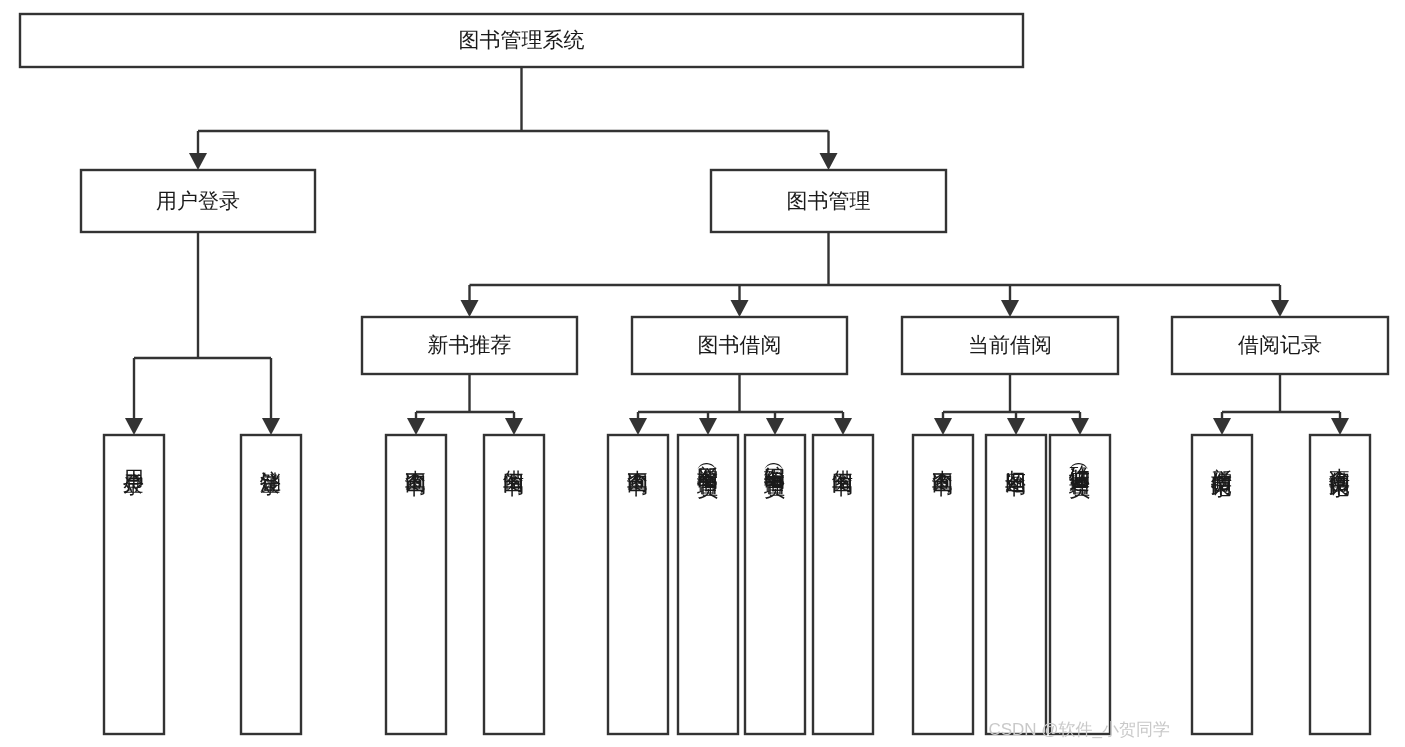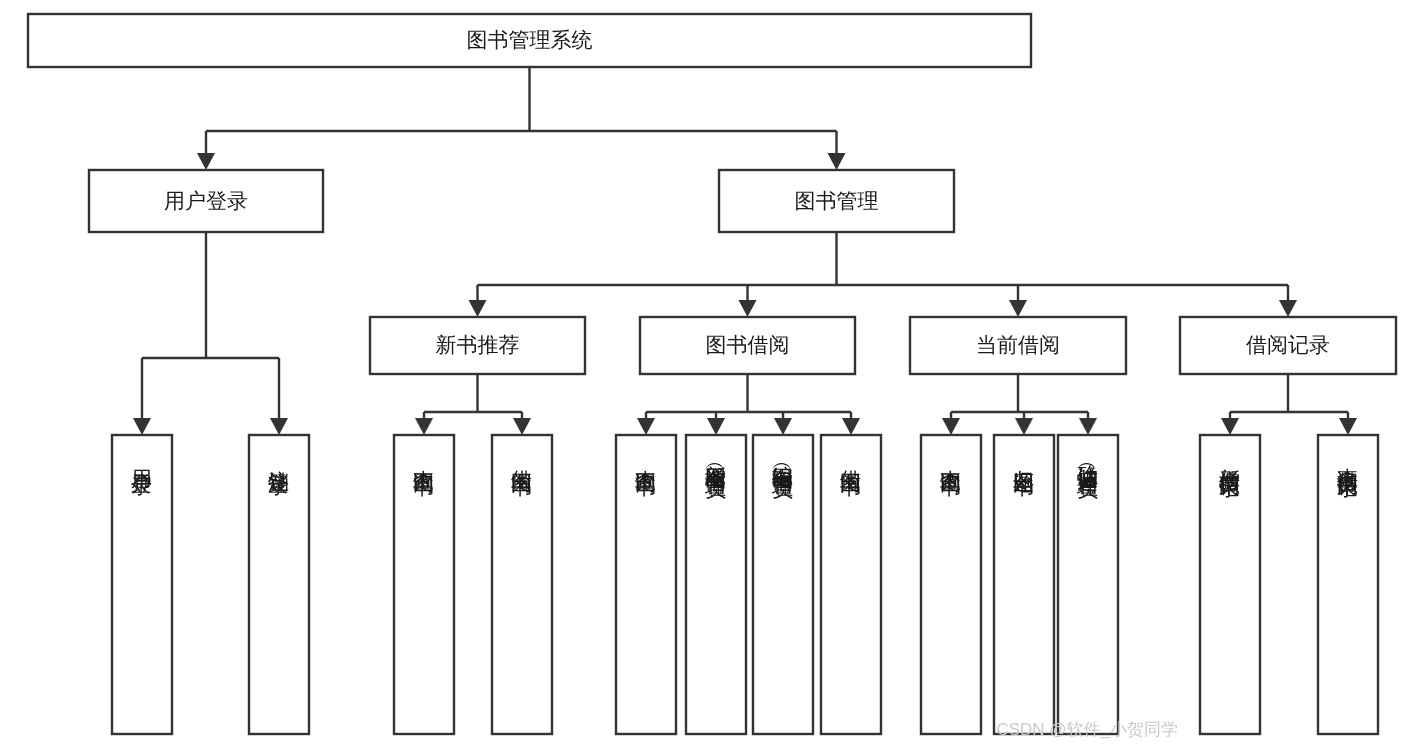--- a/index.html
+++ b/index.html
@@ -1,21 +1,21 @@
 <!DOCTYPE html>
 <html><head>
 <meta charset="utf-8">
 <style>
   html,body{margin:0;padding:0;background:#ffffff;}
   body{
     width:1405px;height:747px;
     font-family:"Liberation Sans","DejaVu Sans",sans-serif;
     overflow:hidden;position:relative;
   }
-  #chart-root{position:absolute;left:8px;top:0;width:1178px;height:747px;text-align:right;}
+  #chart-root{position:absolute;left:0;top:0;width:1178px;height:747px;text-align:right;}
   .node-box{
     fill:#ffffff;stroke:#333333;stroke-width:2.4;
   }
   .node-label-h{
     font-size:21px;fill:#1a1a1a;
     text-anchor:middle;dominant-baseline:middle;
     font-family:"Liberation Sans","DejaVu Sans",sans-serif;
   }
   .node-label-v{
     font-size:21px;fill:#1a1a1a;

